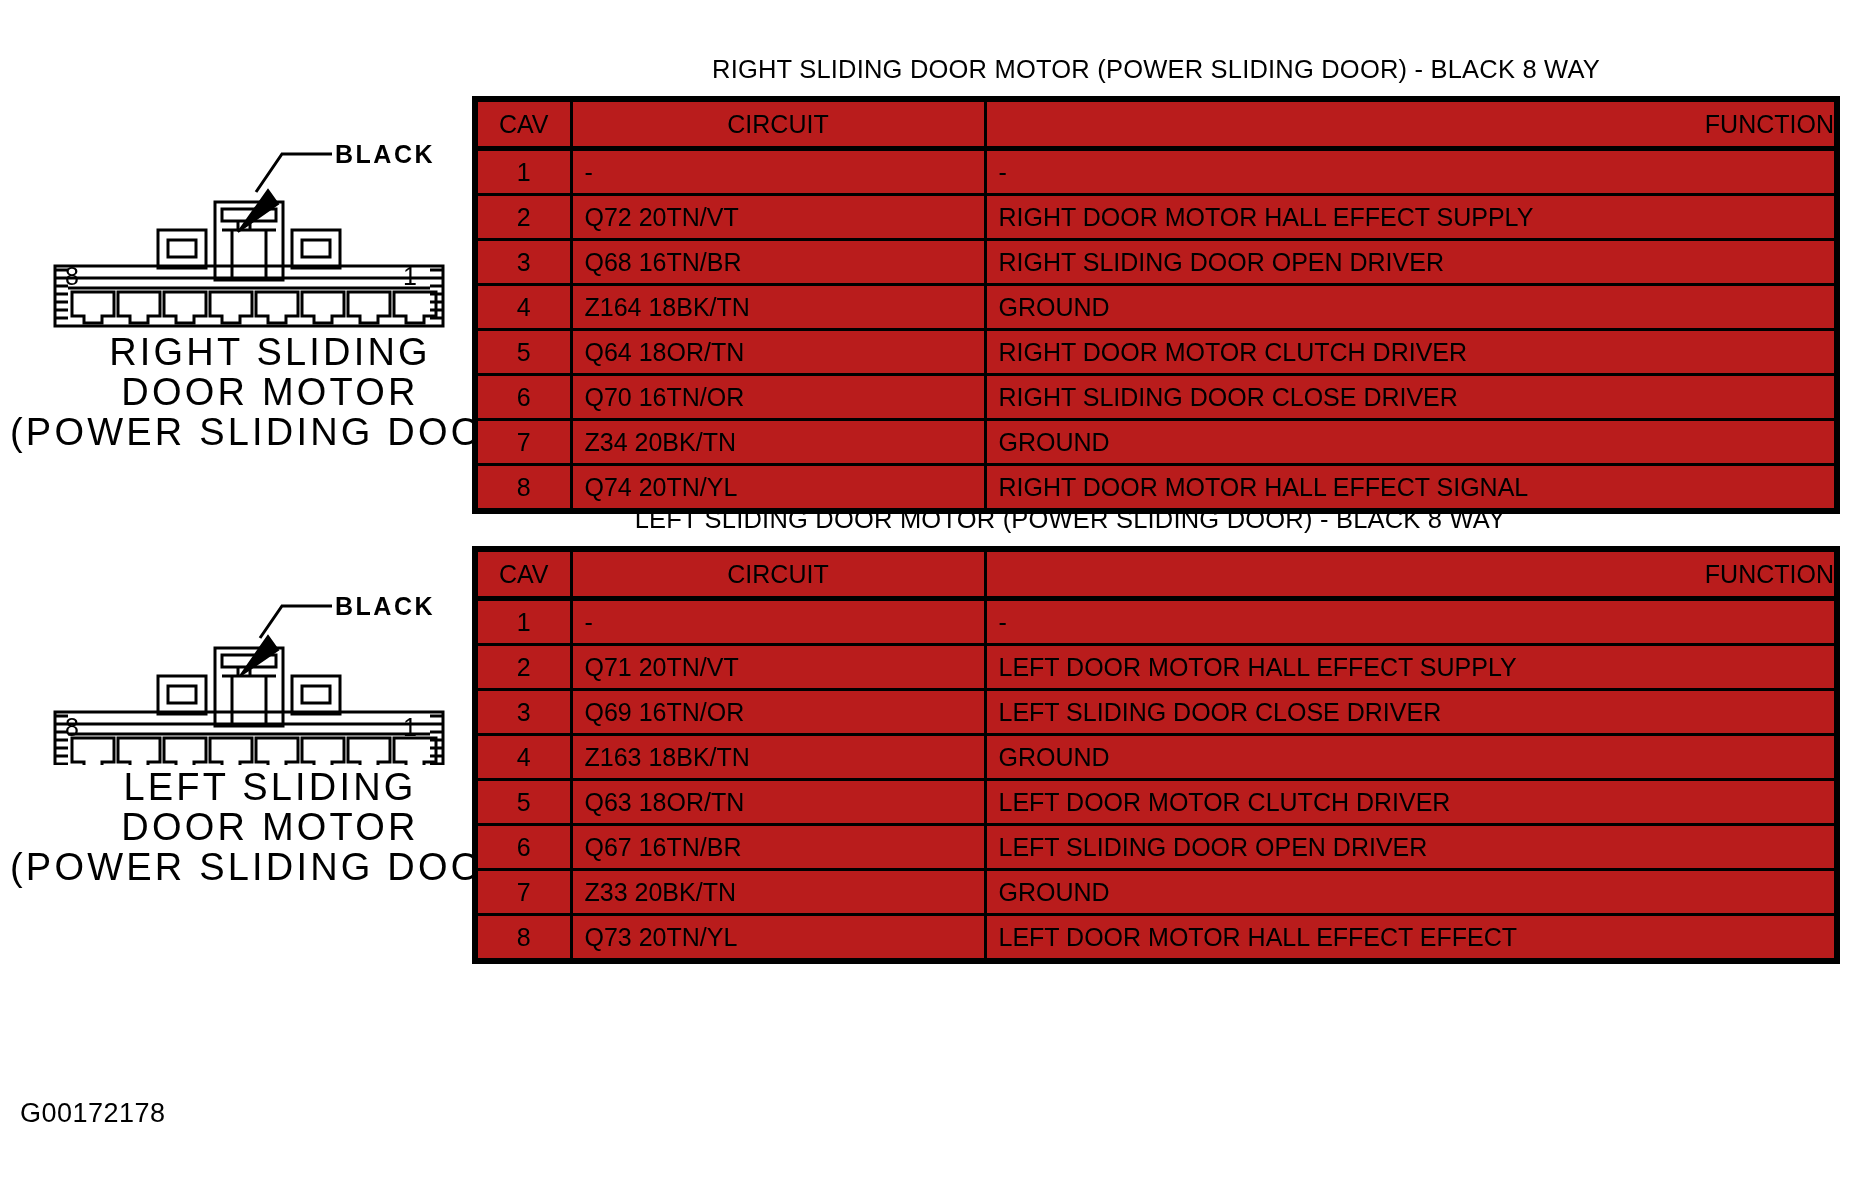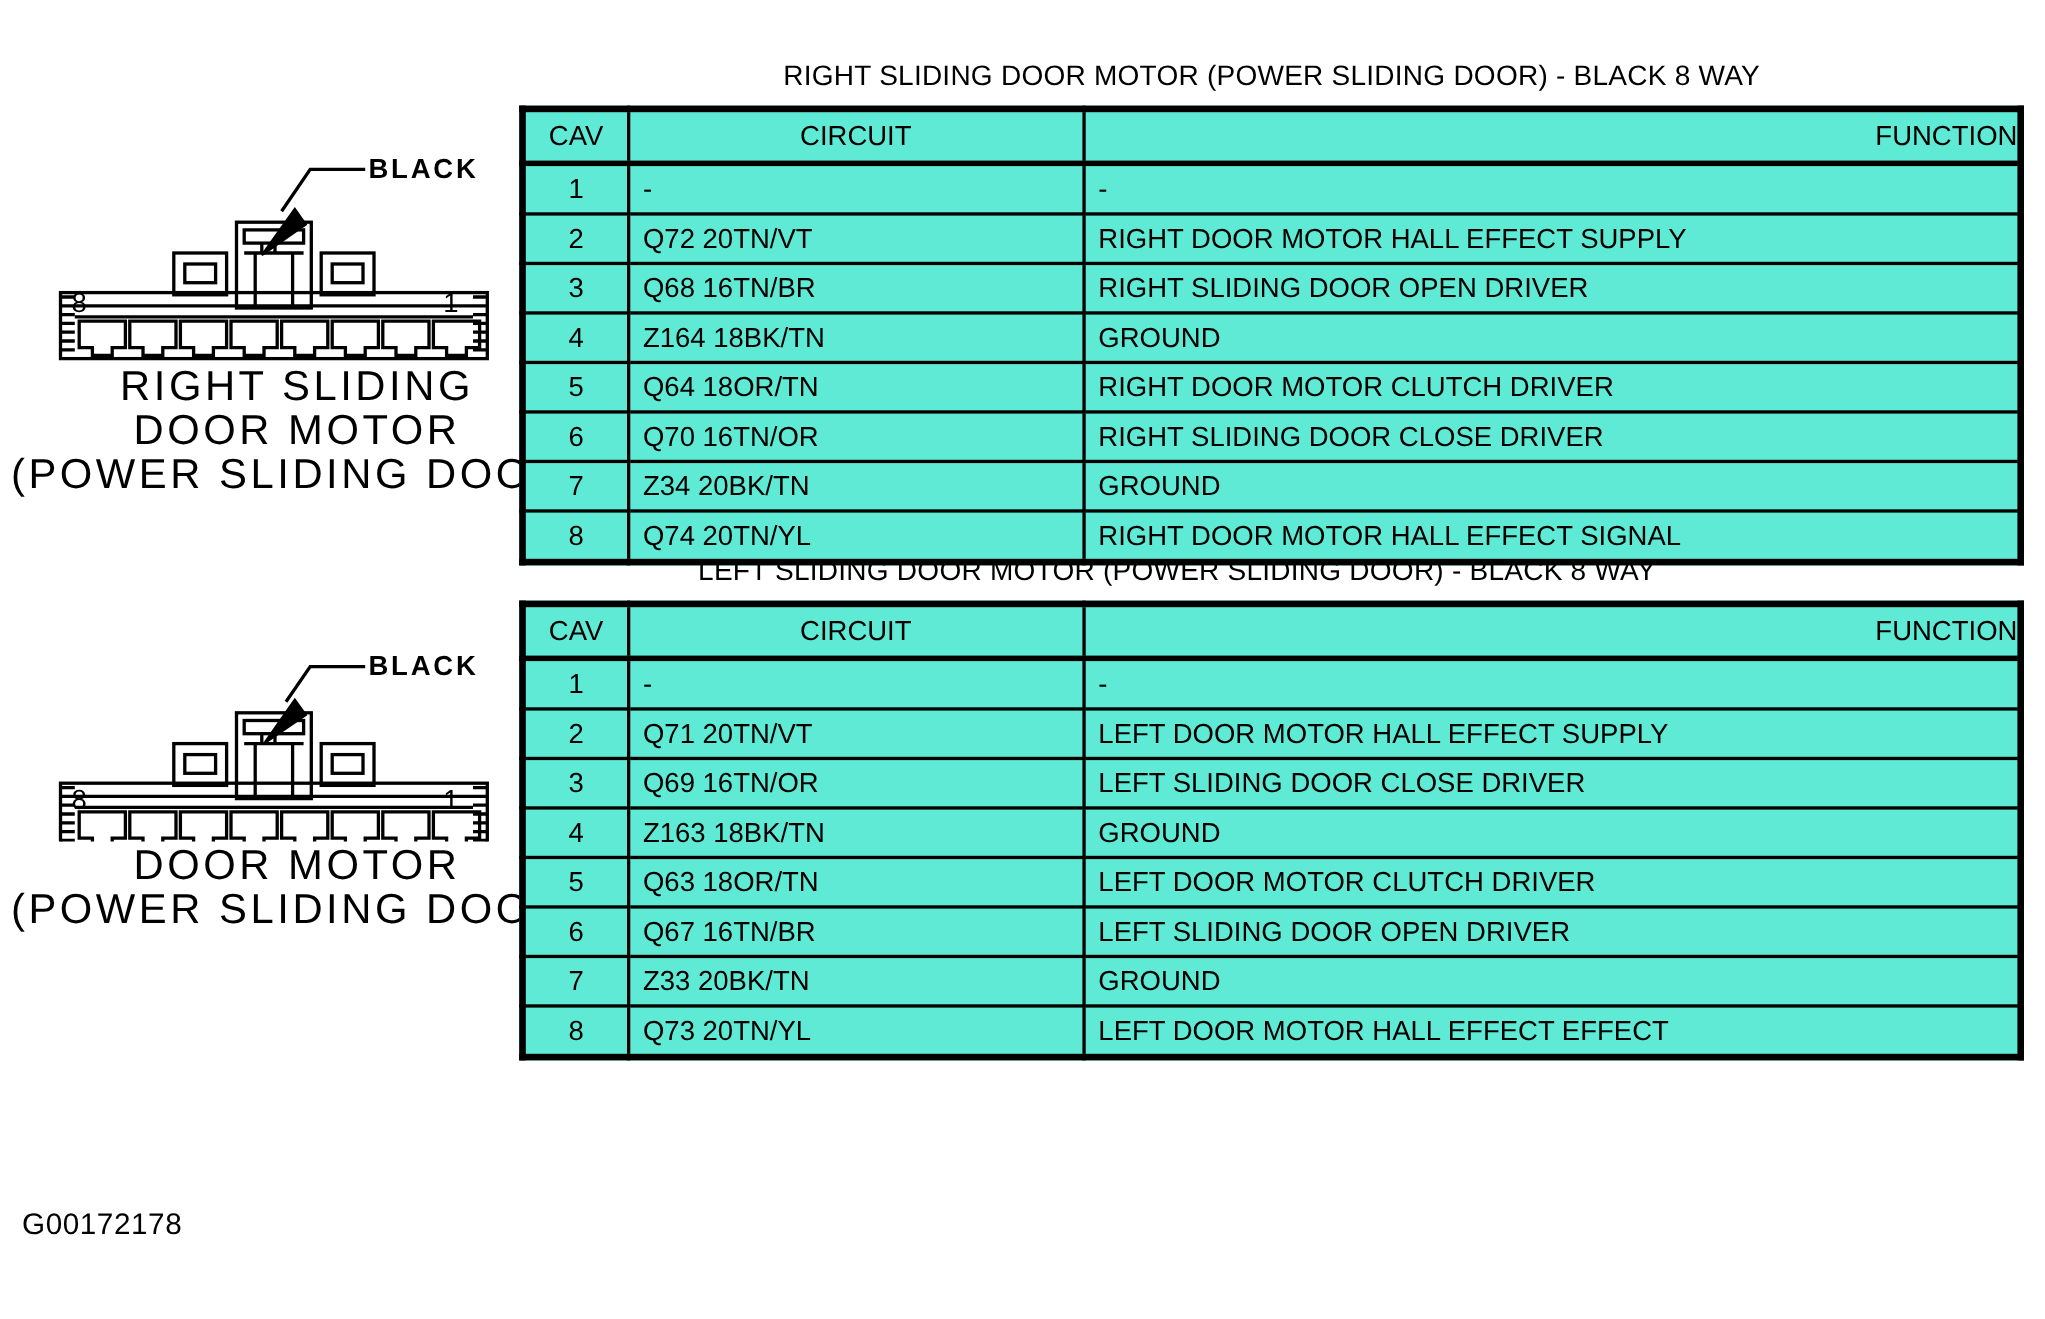--- a/index.html
+++ b/index.html
@@ -81,21 +81,21 @@
     letter-spacing: 0.2px;
     color: #000;
     margin-bottom: 12px;
     white-space: nowrap;
   }
 
   table.pinout {
     border-collapse: collapse;
     width: 1368px;
     table-layout: fixed;
-    background: #5eead4;
+    background: #b91c1c;
     border: 6px solid #000;
   }
   table.pinout col.c-cav  { width: 96px; }
   table.pinout col.c-circ { width: 414px; }
   table.pinout col.c-func { width: 852px; }
 
   table.pinout th,
   table.pinout td {
     border: 3px solid #000;
     font-family: "Liberation Sans", sans-serif;
@@ -234,20 +234,21 @@
             <path d="M 246 158 L 246 182 L 258 182 L 258 189 L 276 189 L 276 182 L 288 182 L 288 158 Z"></path>
             <path d="M 292 158 L 292 182 L 304 182 L 304 189 L 322 189 L 322 182 L 334 182 L 334 158 Z"></path>
             <path d="M 338 158 L 338 182 L 350 182 L 350 189 L 368 189 L 368 182 L 380 182 L 380 158 Z"></path>
             <path d="M 384 158 L 384 182 L 396 182 L 396 189 L 414 189 L 414 182 L 426 182 L 426 158 Z"></path>
           </g>
         </g>
       </svg>
     </div>
 
     <div class="conn-caption">
+      <div>LEFT SLIDING</div>
       <div>DOOR MOTOR</div>
       <div>(POWER SLIDING DOOR)</div>
     </div>
   </div>
 
   <div class="table-block" id="table-block-right">
     <div class="table-title">RIGHT SLIDING DOOR MOTOR (POWER SLIDING DOOR) - BLACK 8 WAY</div>
     <table class="pinout" id="pinout-table-right">
       <colgroup>
         <col class="c-cav">

